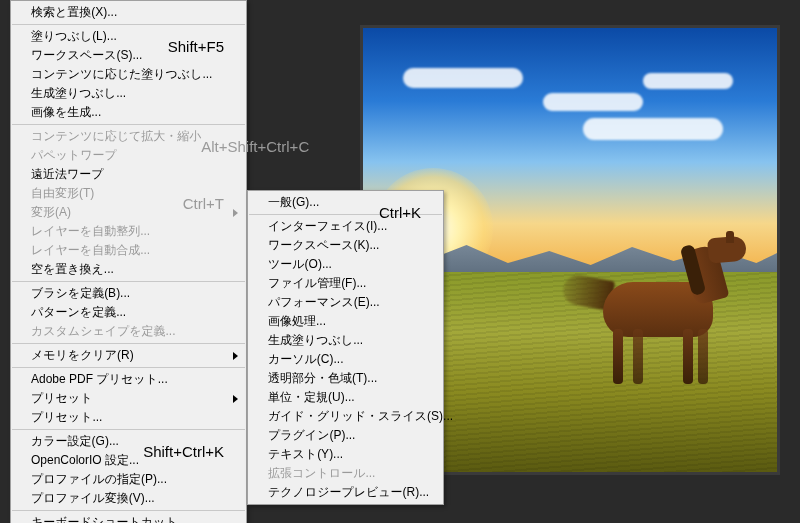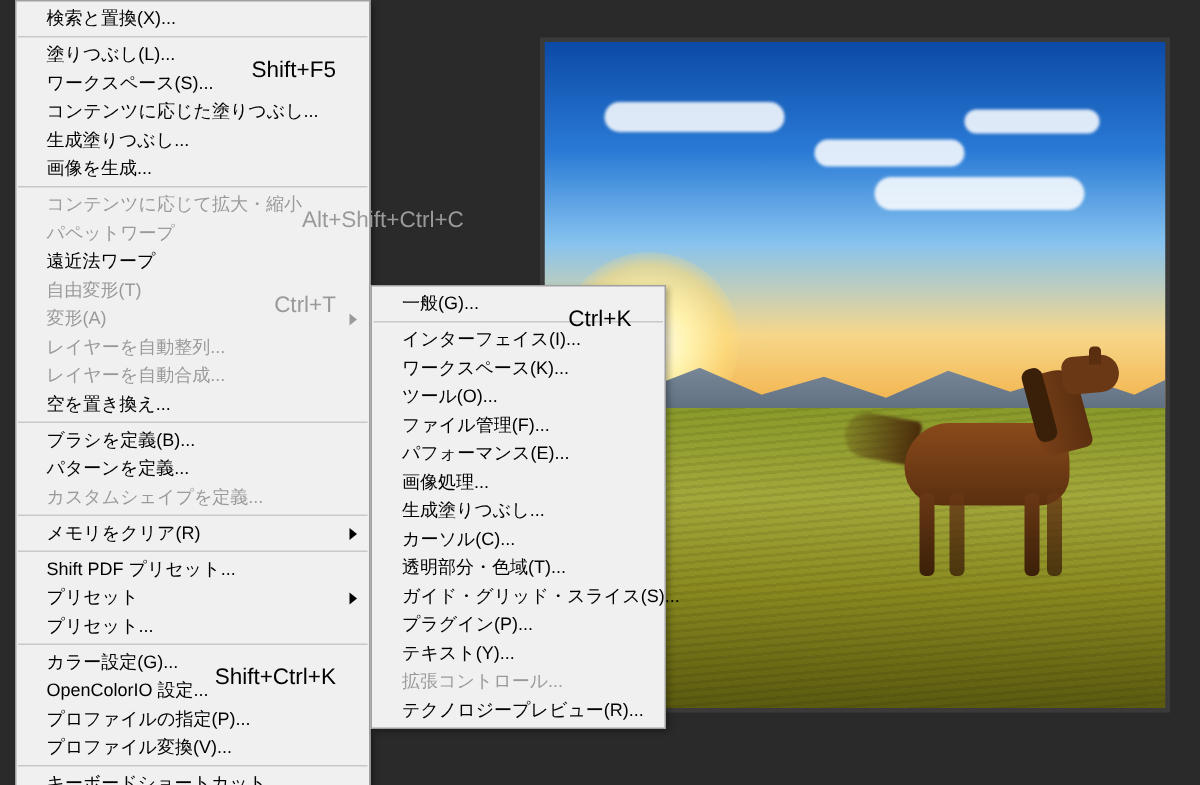--- a/index.html
+++ b/index.html
@@ -130,21 +130,21 @@
       </div>
       <div class="mi disabled">
         <span class="lbl">カスタムシェイプを定義...</span>
       </div>
       <div class="sep"></div>
       <div class="mi sub">
         <span class="lbl">メモリをクリア(R)</span>
       </div>
       <div class="sep"></div>
       <div class="mi">
-        <span class="lbl">Shift PDF プリセット...</span>
+        <span class="lbl">Adobe PDF プリセット...</span>
       </div>
       <div class="mi sub">
         <span class="lbl">プリセット</span>
       </div>
       <div class="mi">
         <span class="lbl">プリセット...</span>
       </div>
       <div class="sep"></div>
       <div class="mi">
         <span class="lbl">カラー設定(G)...</span>
@@ -192,20 +192,23 @@
       <div class="mi">
         <span class="lbl">生成塗りつぶし...</span>
       </div>
       <div class="mi">
         <span class="lbl">カーソル(C)...</span>
       </div>
       <div class="mi">
         <span class="lbl">透明部分・色域(T)...</span>
       </div>
       <div class="mi">
+        <span class="lbl">単位・定規(U)...</span>
+      </div>
+      <div class="mi">
         <span class="lbl">ガイド・グリッド・スライス(S)...</span>
       </div>
       <div class="mi">
         <span class="lbl">プラグイン(P)...</span>
       </div>
       <div class="mi">
         <span class="lbl">テキスト(Y)...</span>
       </div>
       <div class="mi disabled">
         <span class="lbl">拡張コントロール...</span>

